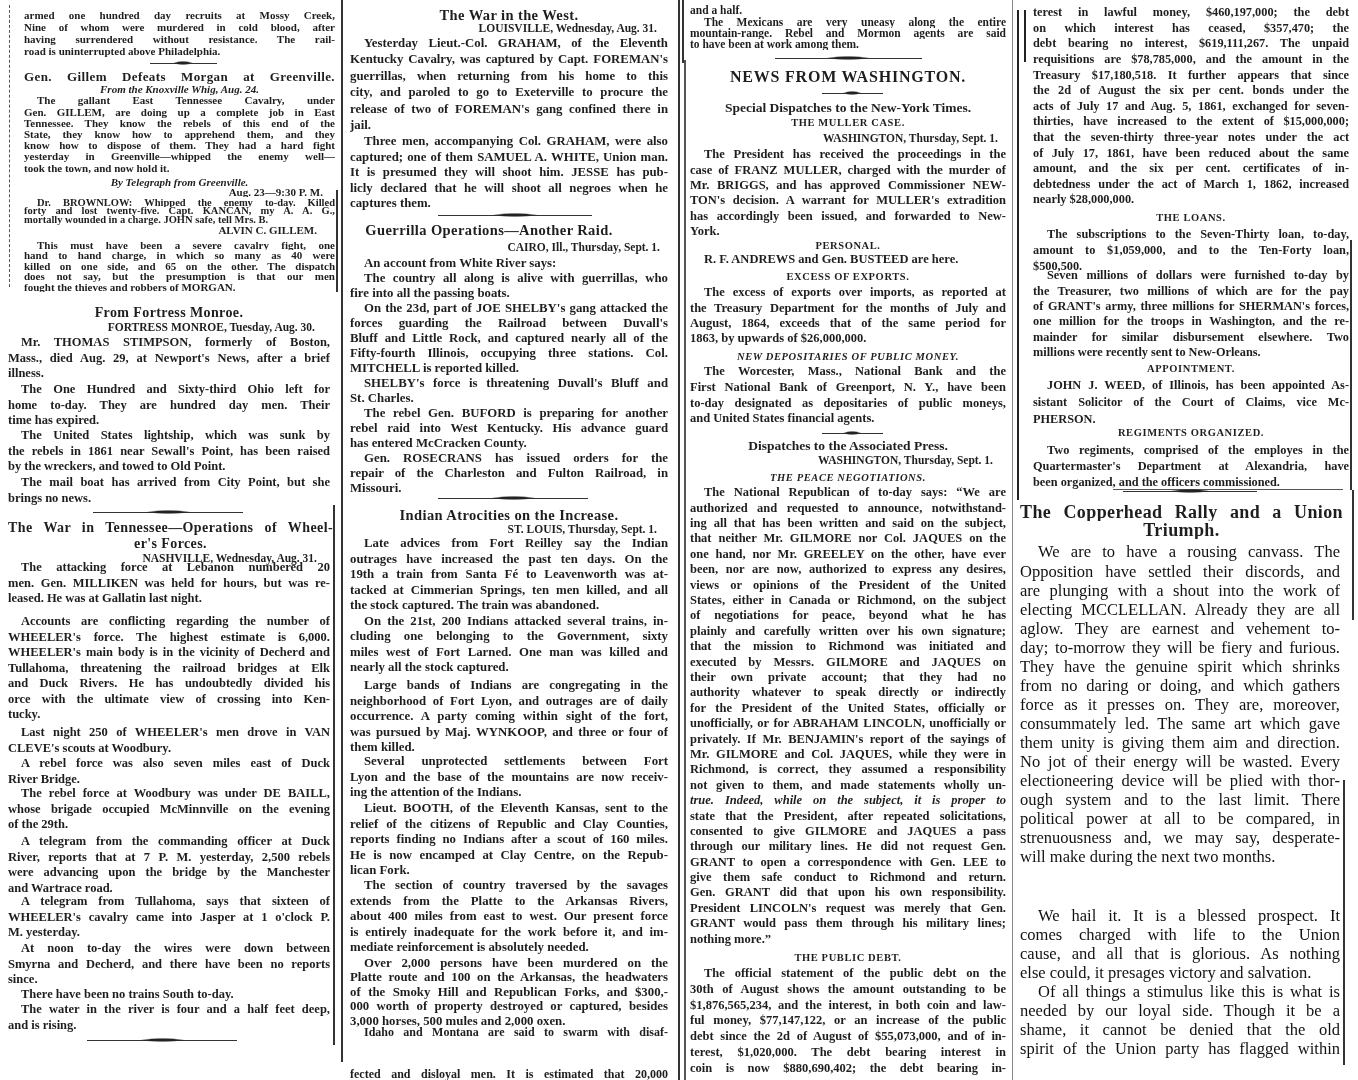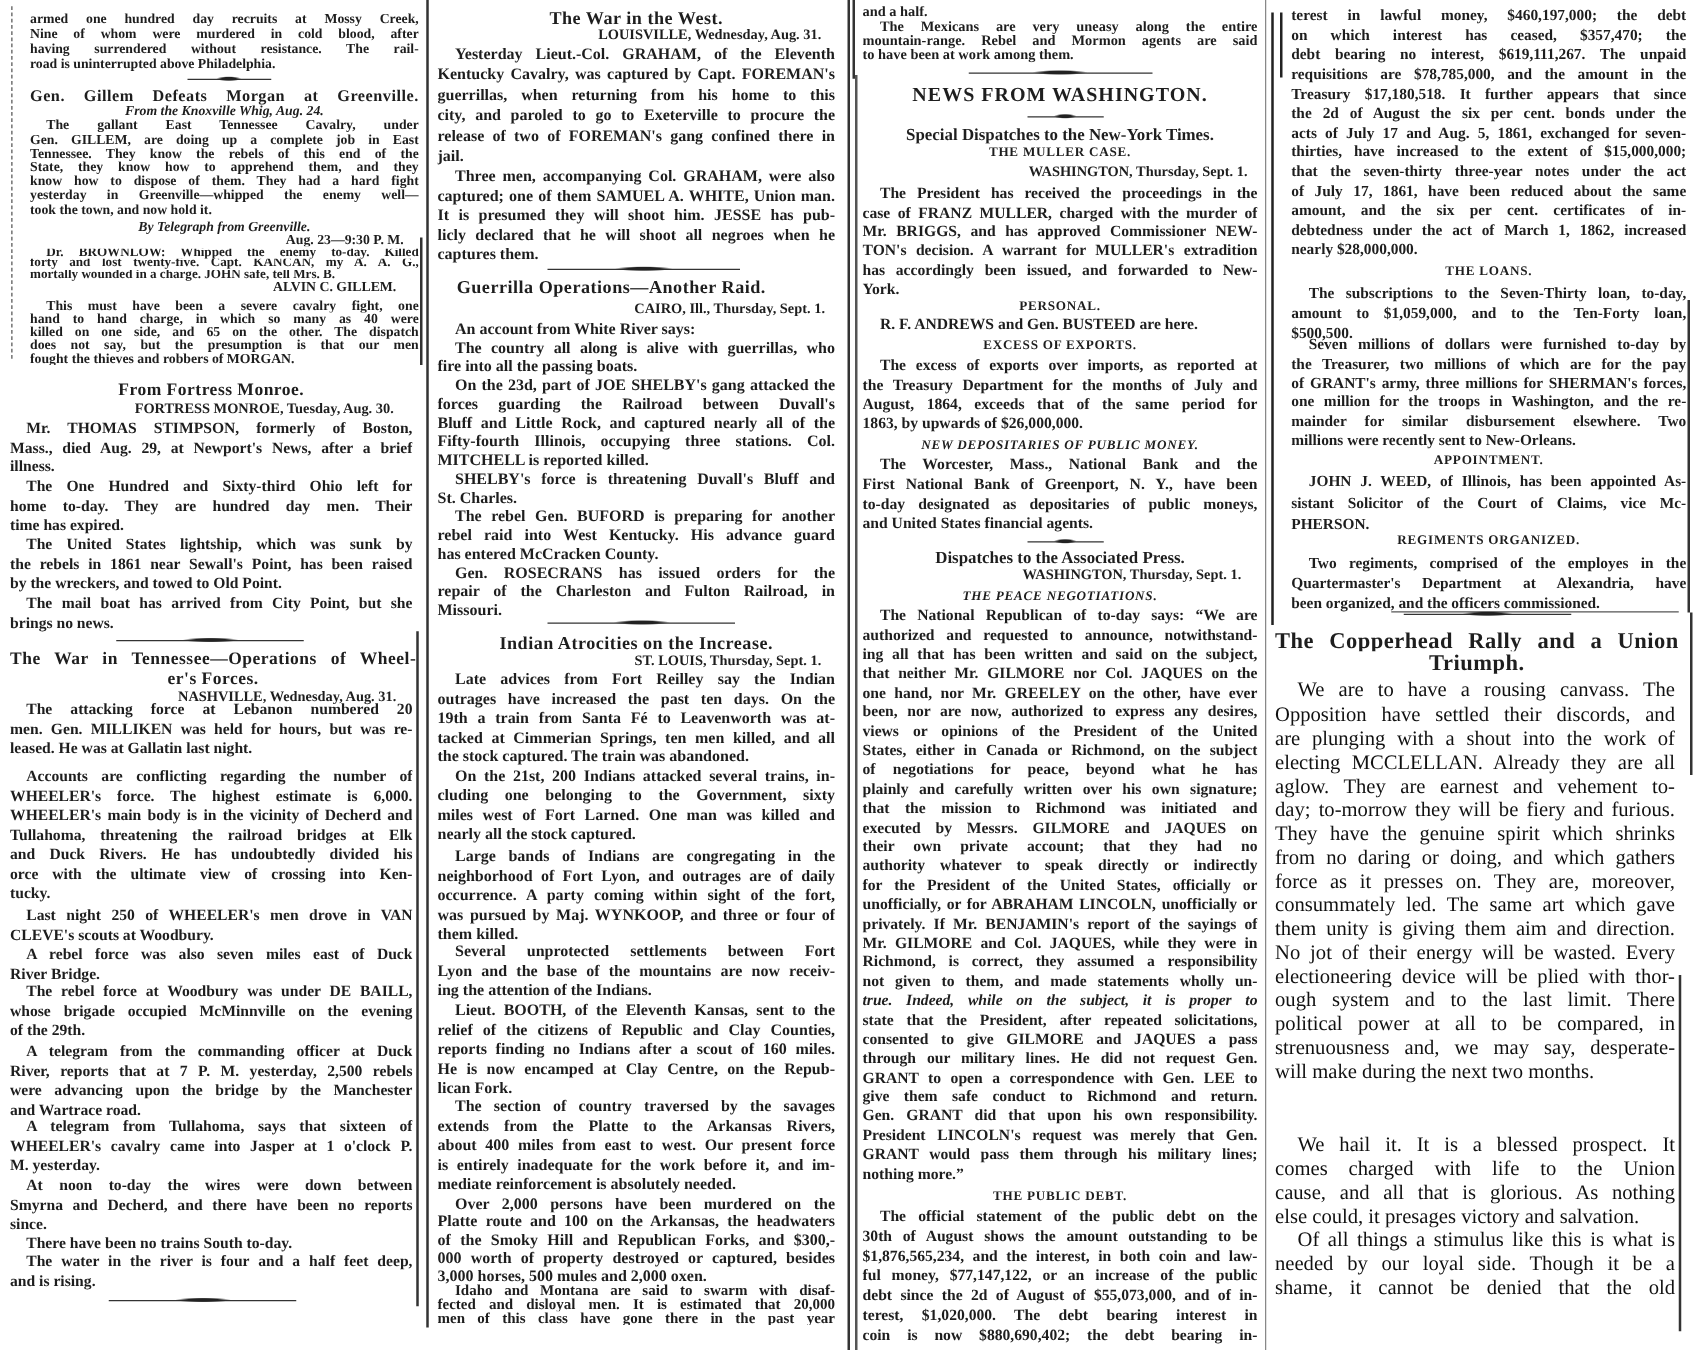--- a/index.html
+++ b/index.html
@@ -287,21 +287,21 @@
       </div>
       <div class="blk para" style="left: 350px; width: 318px; top: 955.75px; font-size: 12.8px; line-height: 14.5px;">
         <div class="ln j" style="height: 14.5px; text-indent: 14px;">Over 2,000 persons have been murdered on the</div>
         <div class="ln j" style="height: 14.5px;">Platte route and 100 on the Arkansas, the headwaters</div>
         <div class="ln j" style="height: 14.5px;">of the Smoky Hill and Republican Forks, and $300,-</div>
         <div class="ln j" style="height: 14.5px;">000 worth of property destroyed or captured, besides</div>
         <div class="ln l" style="height: 14.5px;">3,000 horses, 500 mules and 2,000 oxen.</div>
       </div>
       <div class="blk para" style="left: 350px; width: 318px; top: 1026.5px; font-size: 12px; line-height: 11px;">
         <div class="ln j" style="height: 11px; text-indent: 14px;">Idaho and Montana are said to swarm with disaf-</div>
-        <div class="ln j" style="height: 11px;">fected and disloyal men. It is estimated that 20,000</div>
+        <div class="ln j" style="height: 11px; margin-top: 31px;">fected and disloyal men. It is estimated that 20,000</div>
         <div class="ln j" style="height: 11px;">men of this class have gone there in the past year</div>
       </div>
     </div>
     <div>
       <div class="blk para" style="left: 690px; width: 316px; top: 4.5px; font-size: 11.5px; line-height: 11px;">
         <div class="ln l" style="height: 11px;">and a half.</div>
       </div>
       <div class="blk para" style="left: 690px; width: 316px; top: 16.5px; font-size: 11.5px; line-height: 11px;">
         <div class="ln j" style="height: 11px; text-indent: 14px;">The Mexicans are very uneasy along the entire</div>
         <div class="ln j" style="height: 11px;">mountain-range. Rebel and Mormon agents are said</div>
@@ -483,15 +483,16 @@
       <div class="blk para reg" style="left: 1020px; width: 320px; top: 905.5px; font-size: 16.5px; line-height: 19px;">
         <div class="ln j" style="height: 19px; text-indent: 18px;">We hail it. It is a blessed prospect. It</div>
         <div class="ln j" style="height: 19px;">comes charged with life to the Union</div>
         <div class="ln j" style="height: 19px;">cause, and all that is glorious. As nothing</div>
         <div class="ln l" style="height: 19px;">else could, it presages victory and salvation.</div>
       </div>
       <div class="blk para reg" style="left: 1020px; width: 320px; top: 981.5px; font-size: 16.5px; line-height: 19px;">
         <div class="ln j" style="height: 19px; text-indent: 18px;">Of all things a stimulus like this is what is</div>
         <div class="ln j" style="height: 19px;">needed by our loyal side. Though it be a</div>
         <div class="ln j" style="height: 19px;">shame, it cannot be denied that the old</div>
+        <div class="ln j" style="height: 19px;">spirit of the Union party has flagged within</div>
       </div>
     </div>
   </div>
 
 </body></html>

